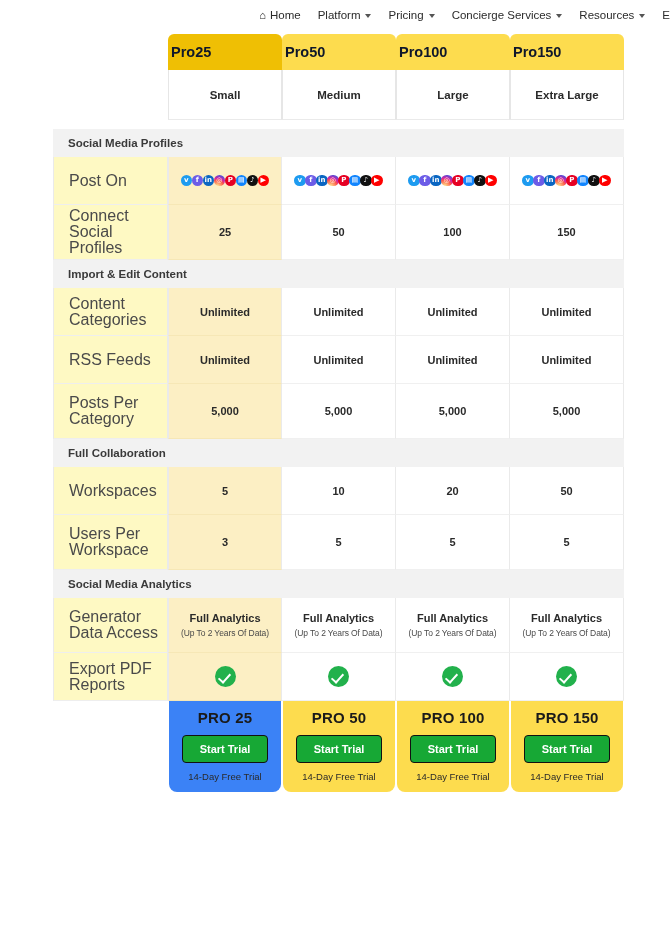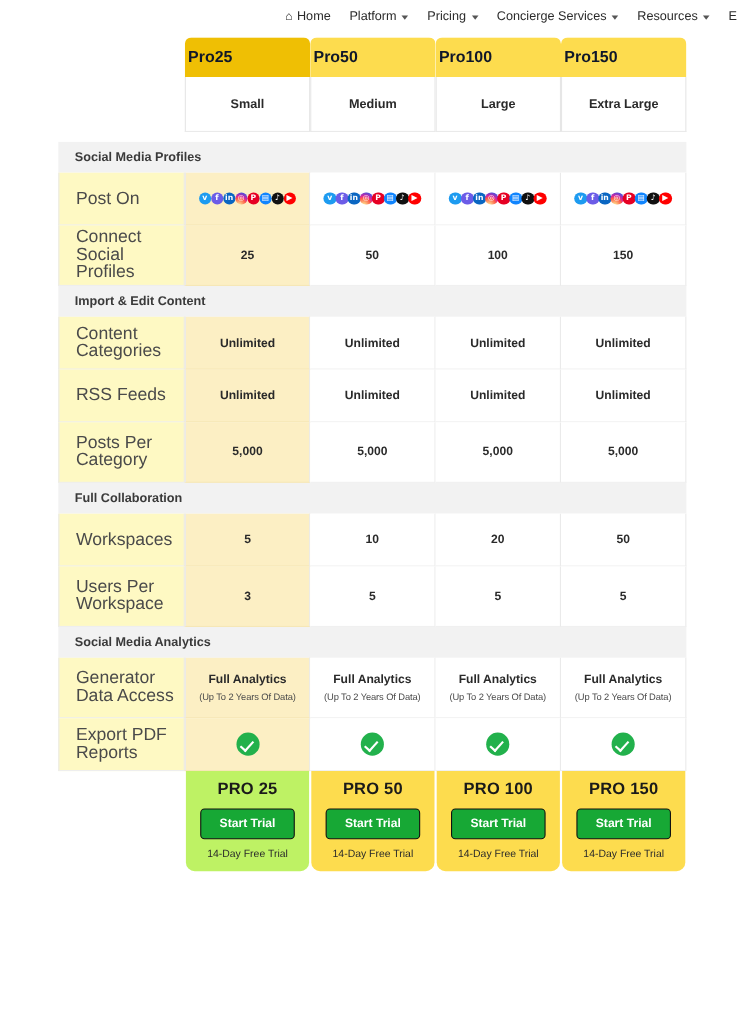--- a/index.html
+++ b/index.html
@@ -199,21 +199,21 @@
   
   .cta-row td { padding: 0; border: none; background: transparent; }
   .cta-card {
     background: #fddc4e;
     border-bottom-left-radius: 8px;
     border-bottom-right-radius: 8px;
     padding: 8px 6px 10px 6px;
     text-align: center;
     margin: 0 1px;
   }
-  .cta-card.hl { background: #bef264; }
+  .cta-card.hl { background: #3b82f6; }
   .cta-title {
     font-size: 15px;
     font-weight: bold;
     color: #1a1a1a;
     letter-spacing: 0.2px;
     margin-bottom: 9px;
   }
   .cta-btn {
     display: block;
     width: 86px;

